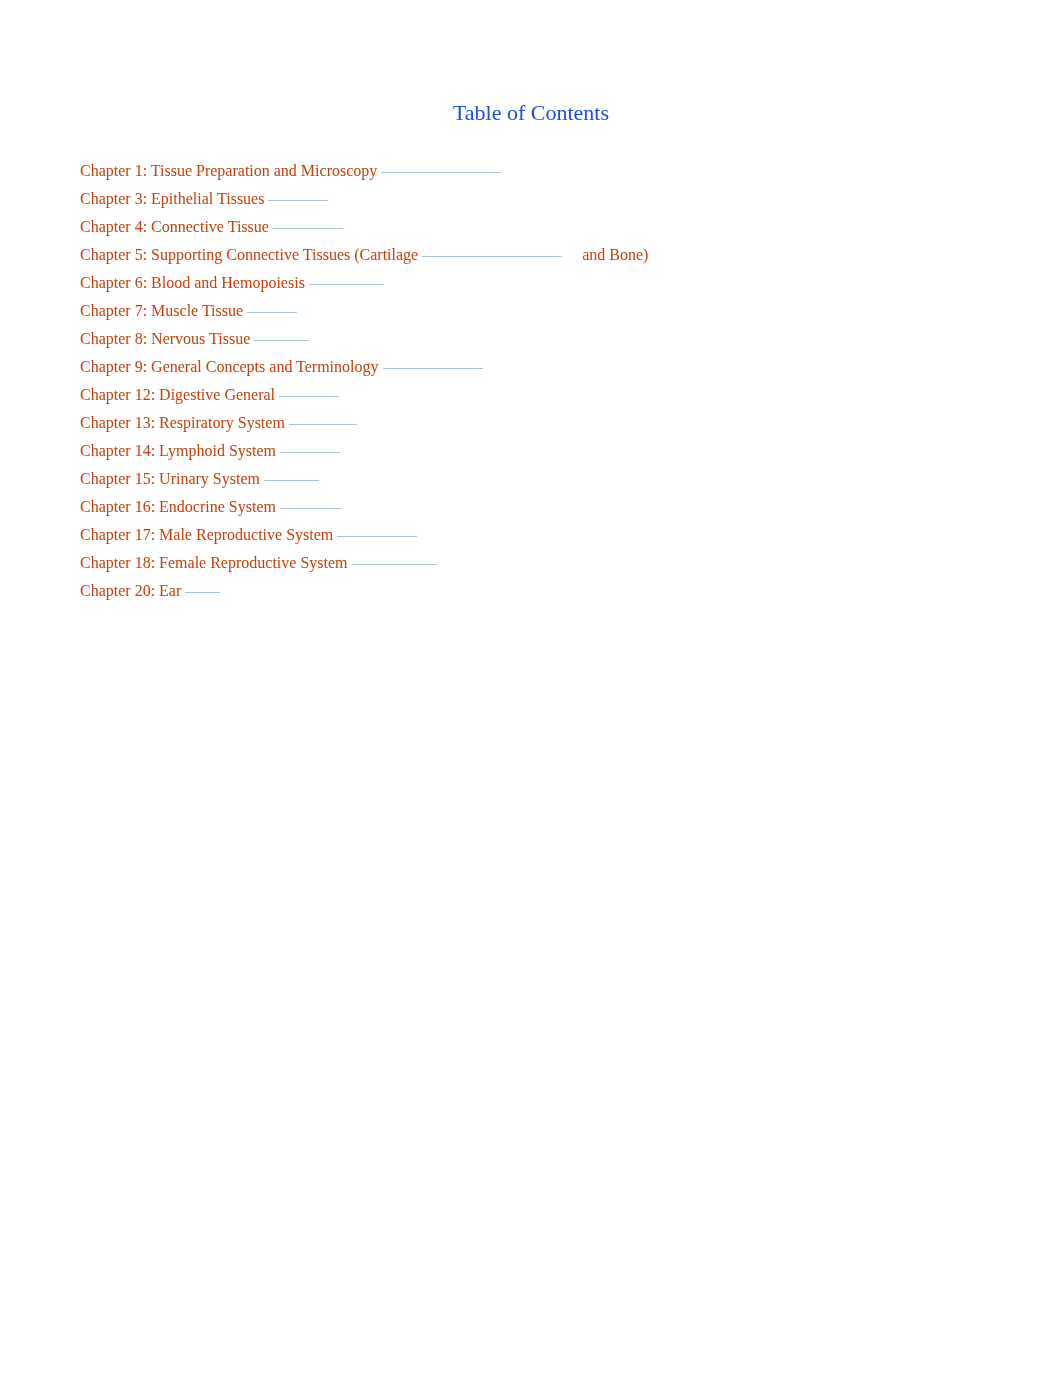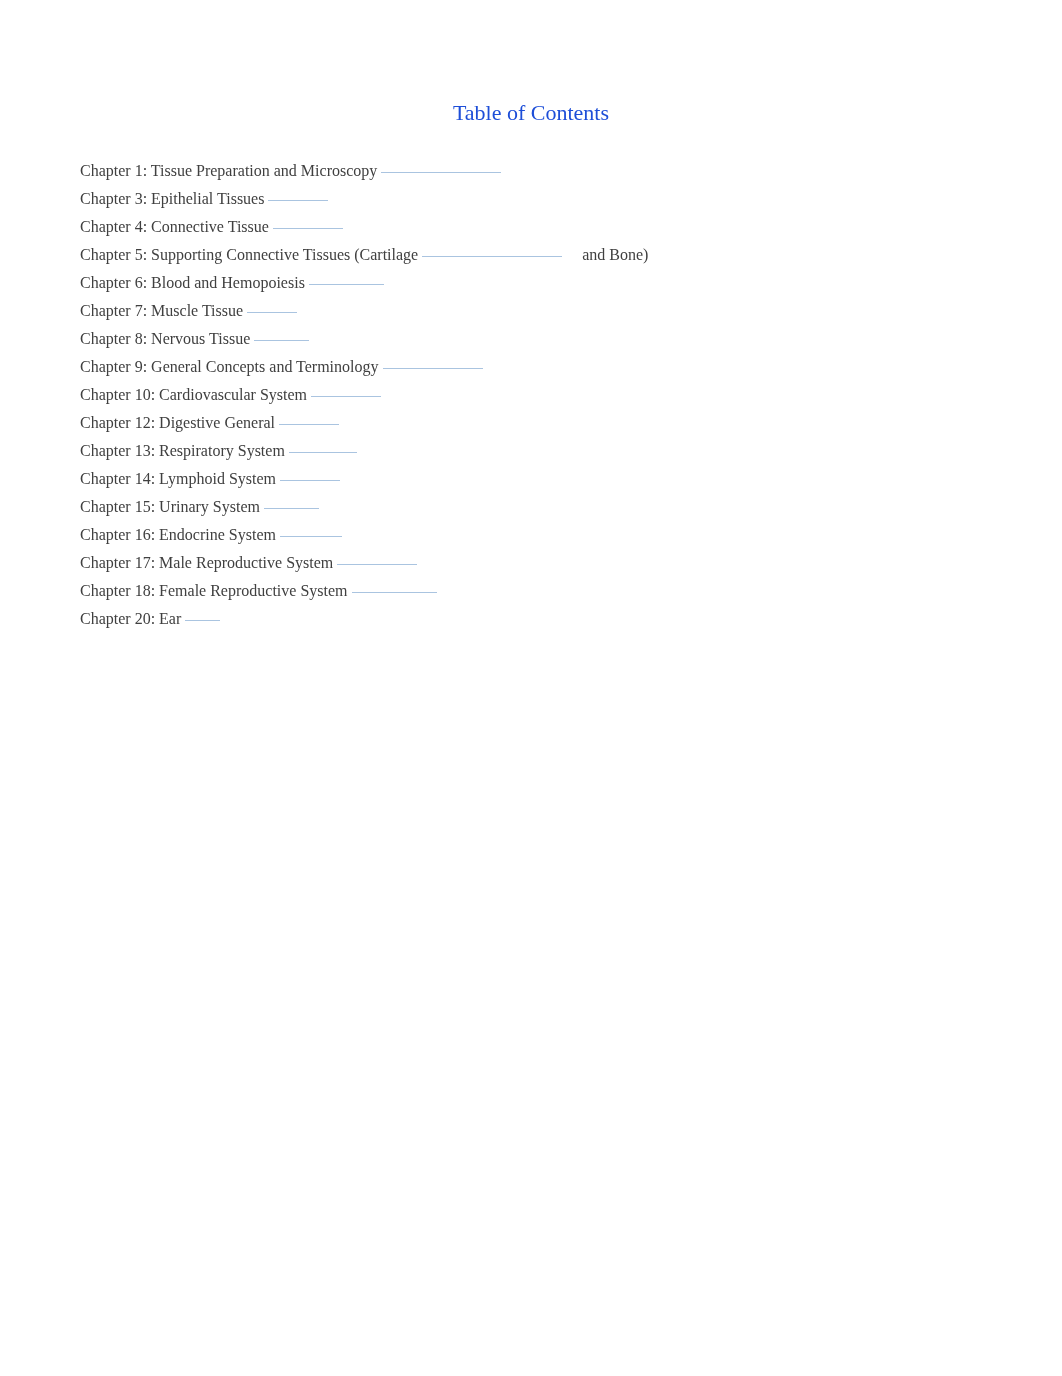--- a/index.html
+++ b/index.html
@@ -31,21 +31,21 @@
       margin: 0;
     }
 
     .toc-item {
       margin-bottom: 10px;
       display: flex;
       align-items: baseline;
     }
 
     .toc-link {
-      color: #404040;
+      color: #c2410c;
       font-size: 16px;
       text-decoration: none;
       cursor: pointer;
       white-space: nowrap;
     }
 
     .toc-dots {
       flex: 0 0 auto;
       display: inline-block;
       margin-left: 4px;
@@ -89,24 +89,20 @@
     </li>
     <li class="toc-item">
       <a class="toc-link" href="#">Chapter 8: Nervous Tissue</a>
       <span class="toc-dots" style="width: 55px;"></span>
     </li>
     <li class="toc-item">
       <a class="toc-link" href="#">Chapter 9: General Concepts and Terminology</a>
       <span class="toc-dots" style="width: 100px;"></span>
     </li>
     <li class="toc-item">
-      <a class="toc-link" href="#">Chapter 10: Cardiovascular System</a>
-      <span class="toc-dots" style="width: 70px;"></span>
-    </li>
-    <li class="toc-item">
       <a class="toc-link" href="#">Chapter 12: Digestive General</a>
       <span class="toc-dots" style="width: 60px;"></span>
     </li>
     <li class="toc-item">
       <a class="toc-link" href="#">Chapter 13: Respiratory System</a>
       <span class="toc-dots" style="width: 68px;"></span>
     </li>
     <li class="toc-item">
       <a class="toc-link" href="#">Chapter 14: Lymphoid System</a>
       <span class="toc-dots" style="width: 60px;"></span>

